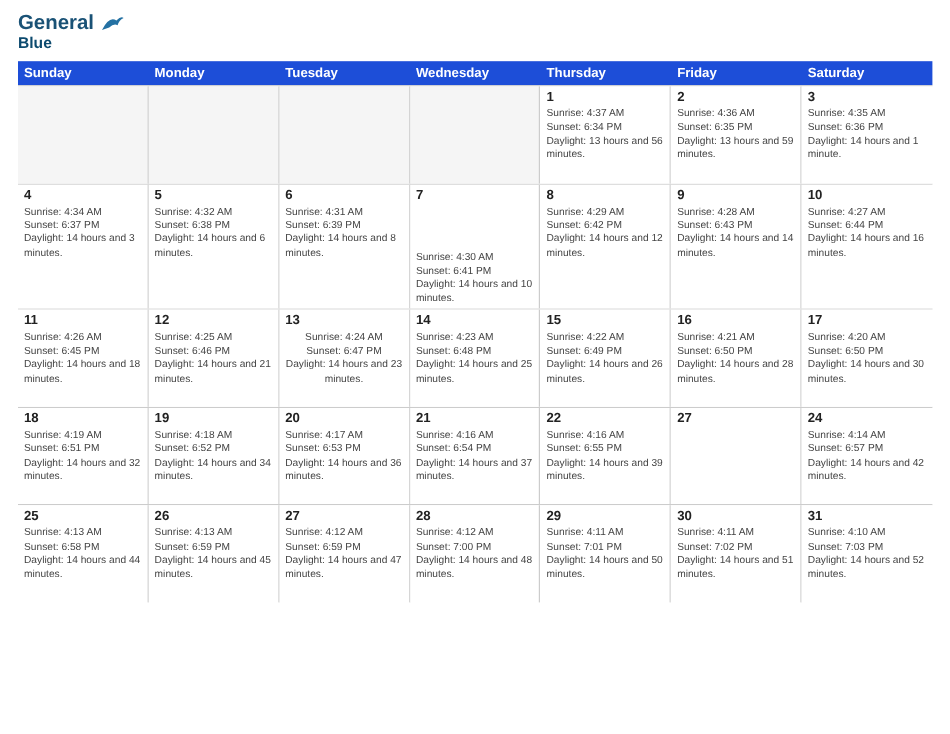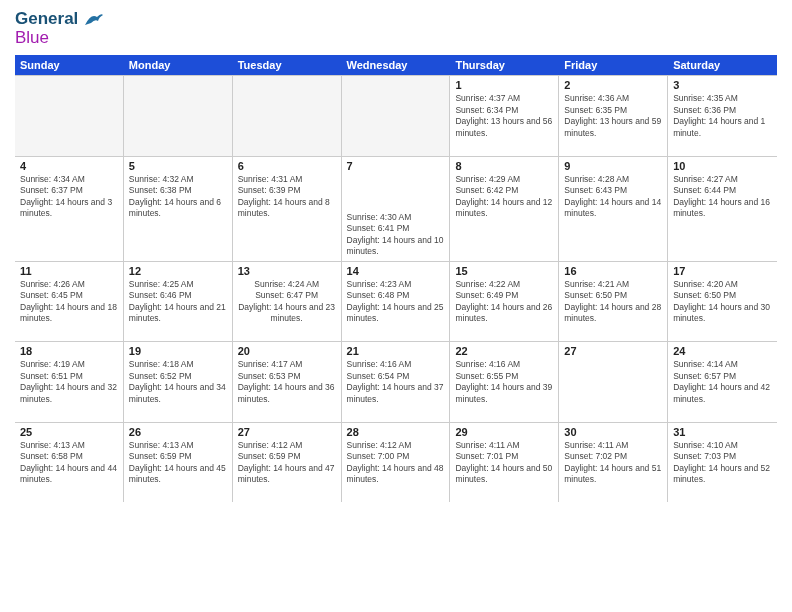--- a/index.html
+++ b/index.html
@@ -105,21 +105,21 @@
 <div class="page">
   <div class="header">
     <div class="logo">
       <div>
         <div style="font-size:17px;font-weight:bold;color:#1a5276;line-height:1.1;">
           General
           <svg style="display:inline-block;vertical-align:middle;" width="22" height="18" viewBox="0 0 22 18">
             <path d="M2 14 Q8 2 14 6 Q18 2 20 4 Q16 6 15 10 Q12 8 8 12Z" fill="#2471a3"></path>
           </svg>
         </div>
-        <div style="font-size:17px;font-weight:normal;color:#a21caf;line-height:1.1;">Blue</div>
+        <div style="font-size:13px;font-weight:bold;color:#0c4a6e;line-height:1.1;">Blue</div>
       </div>
     </div>
     <div class="title-block">
       <div class="month-title"></div>
       <div class="subtitle"></div>
     </div>
   </div>
 
   <div class="calendar">
     <div class="cal-header">

